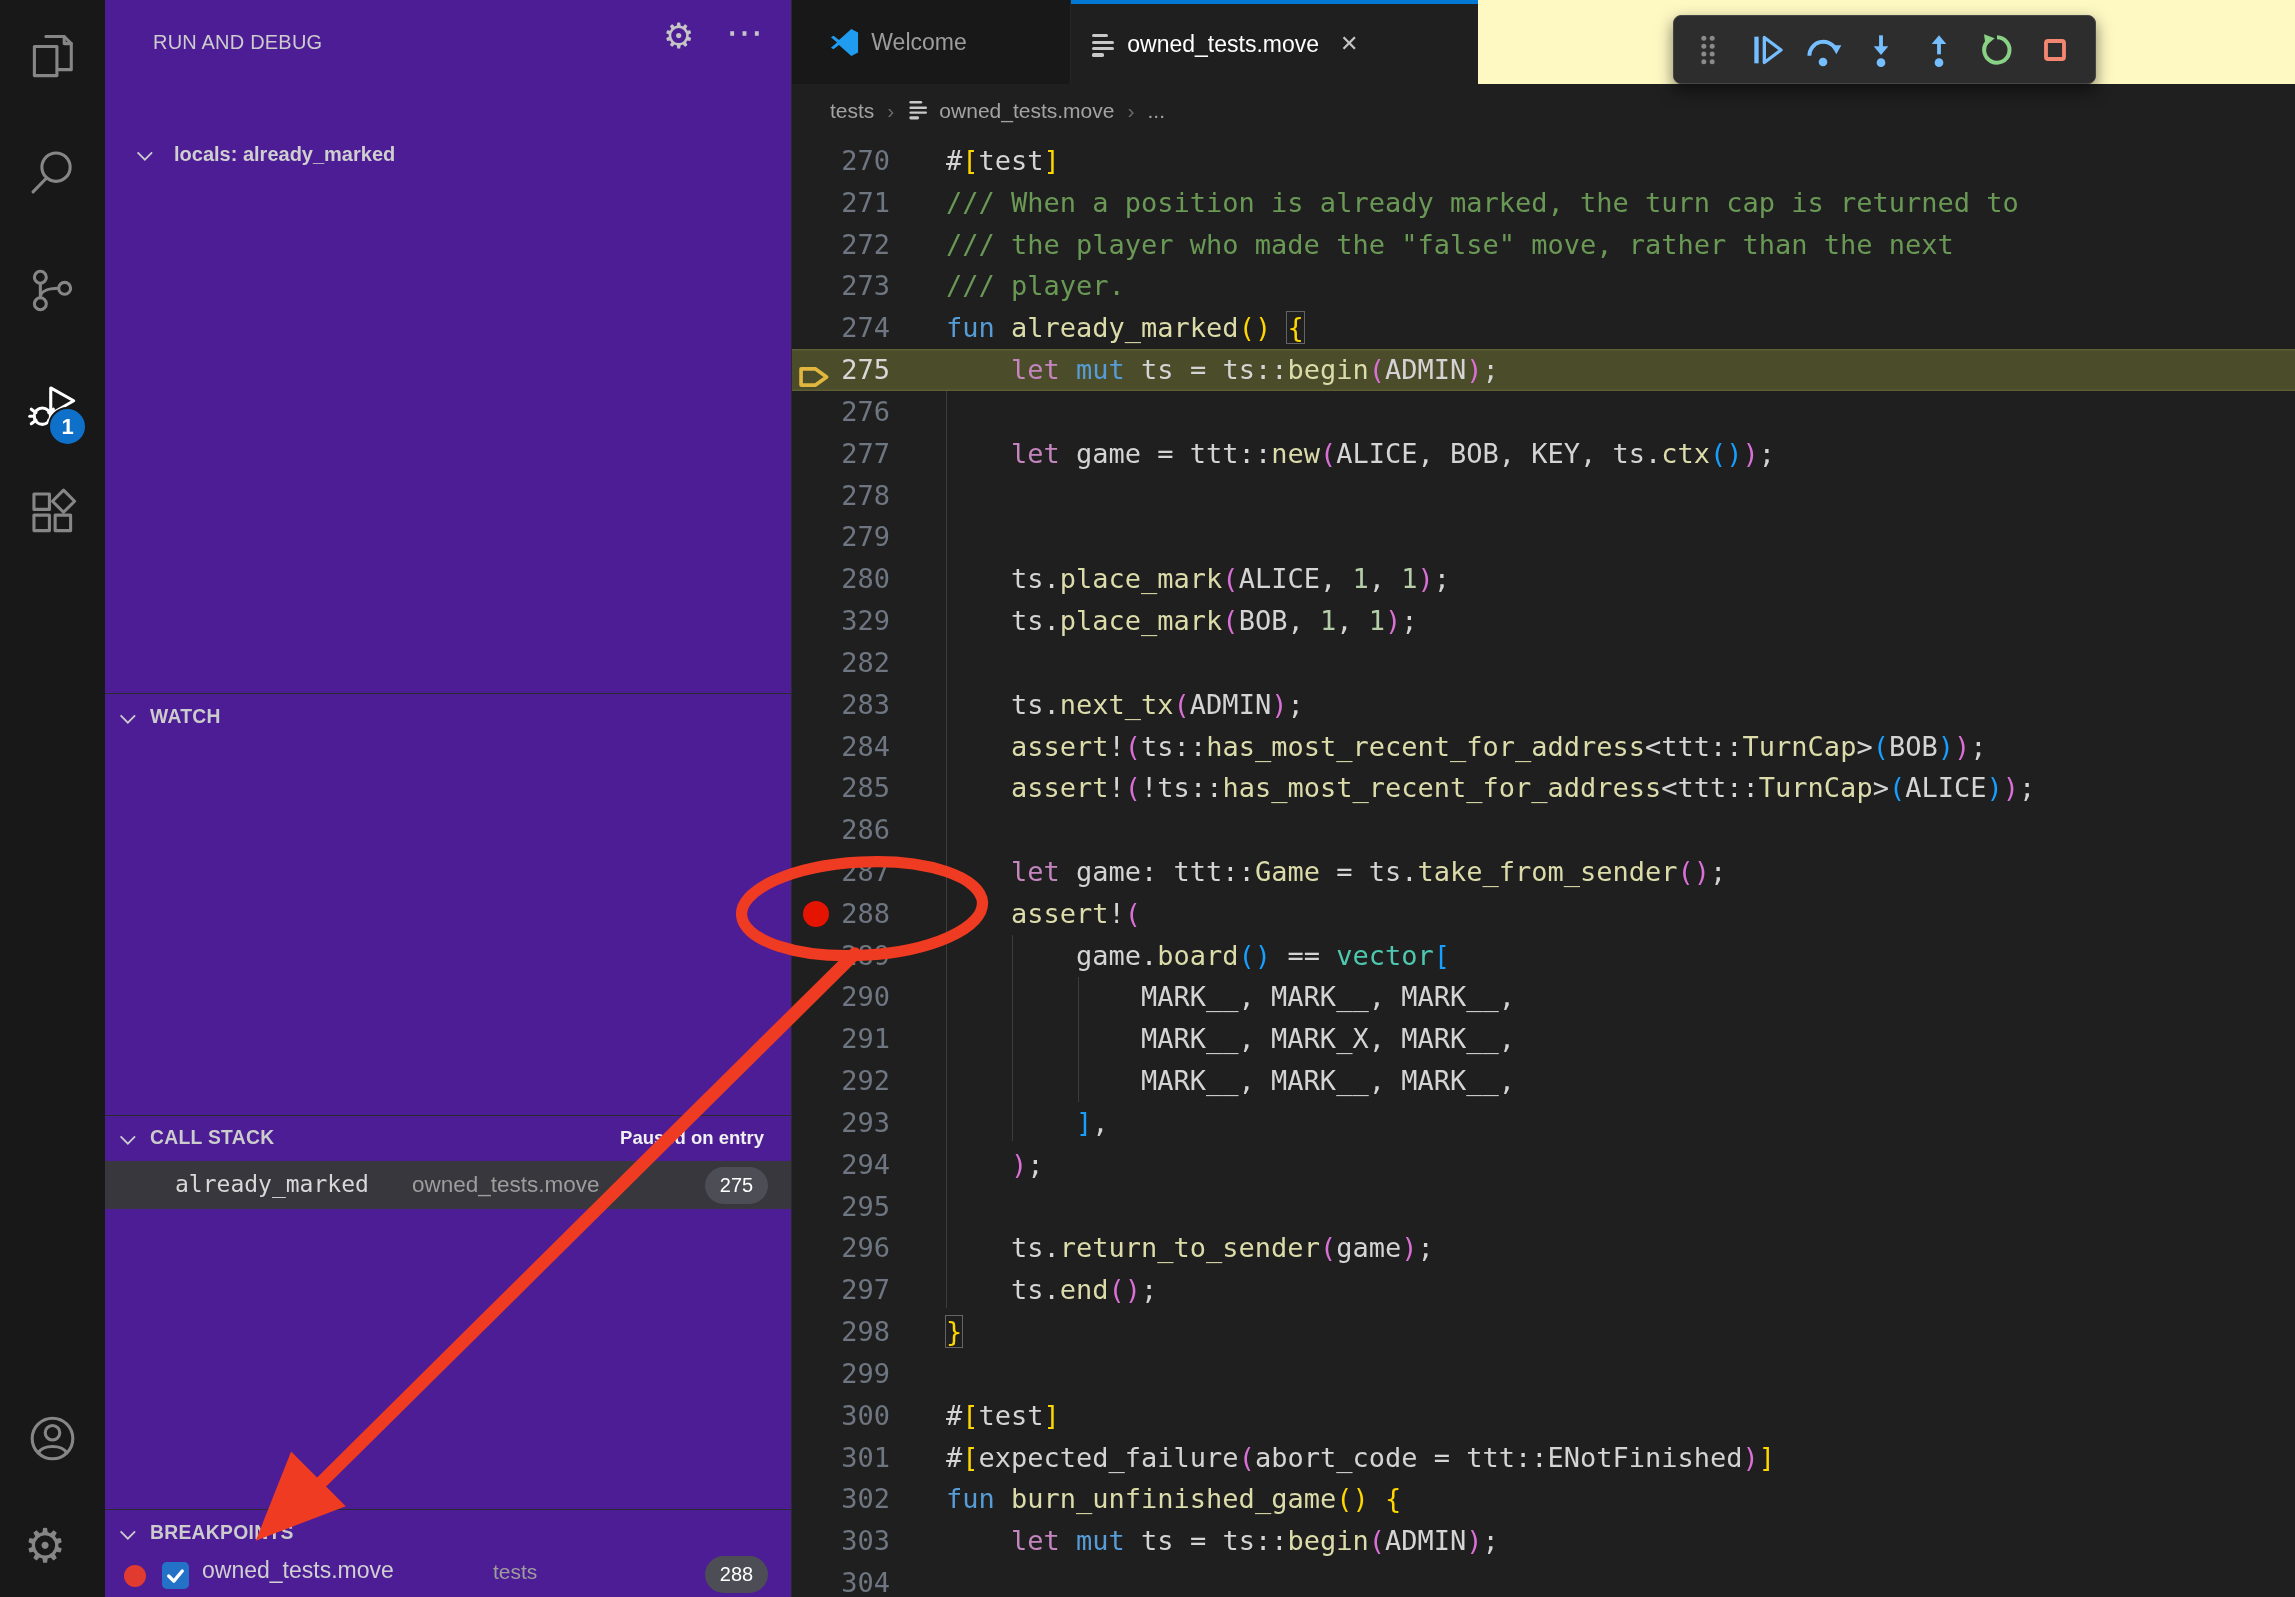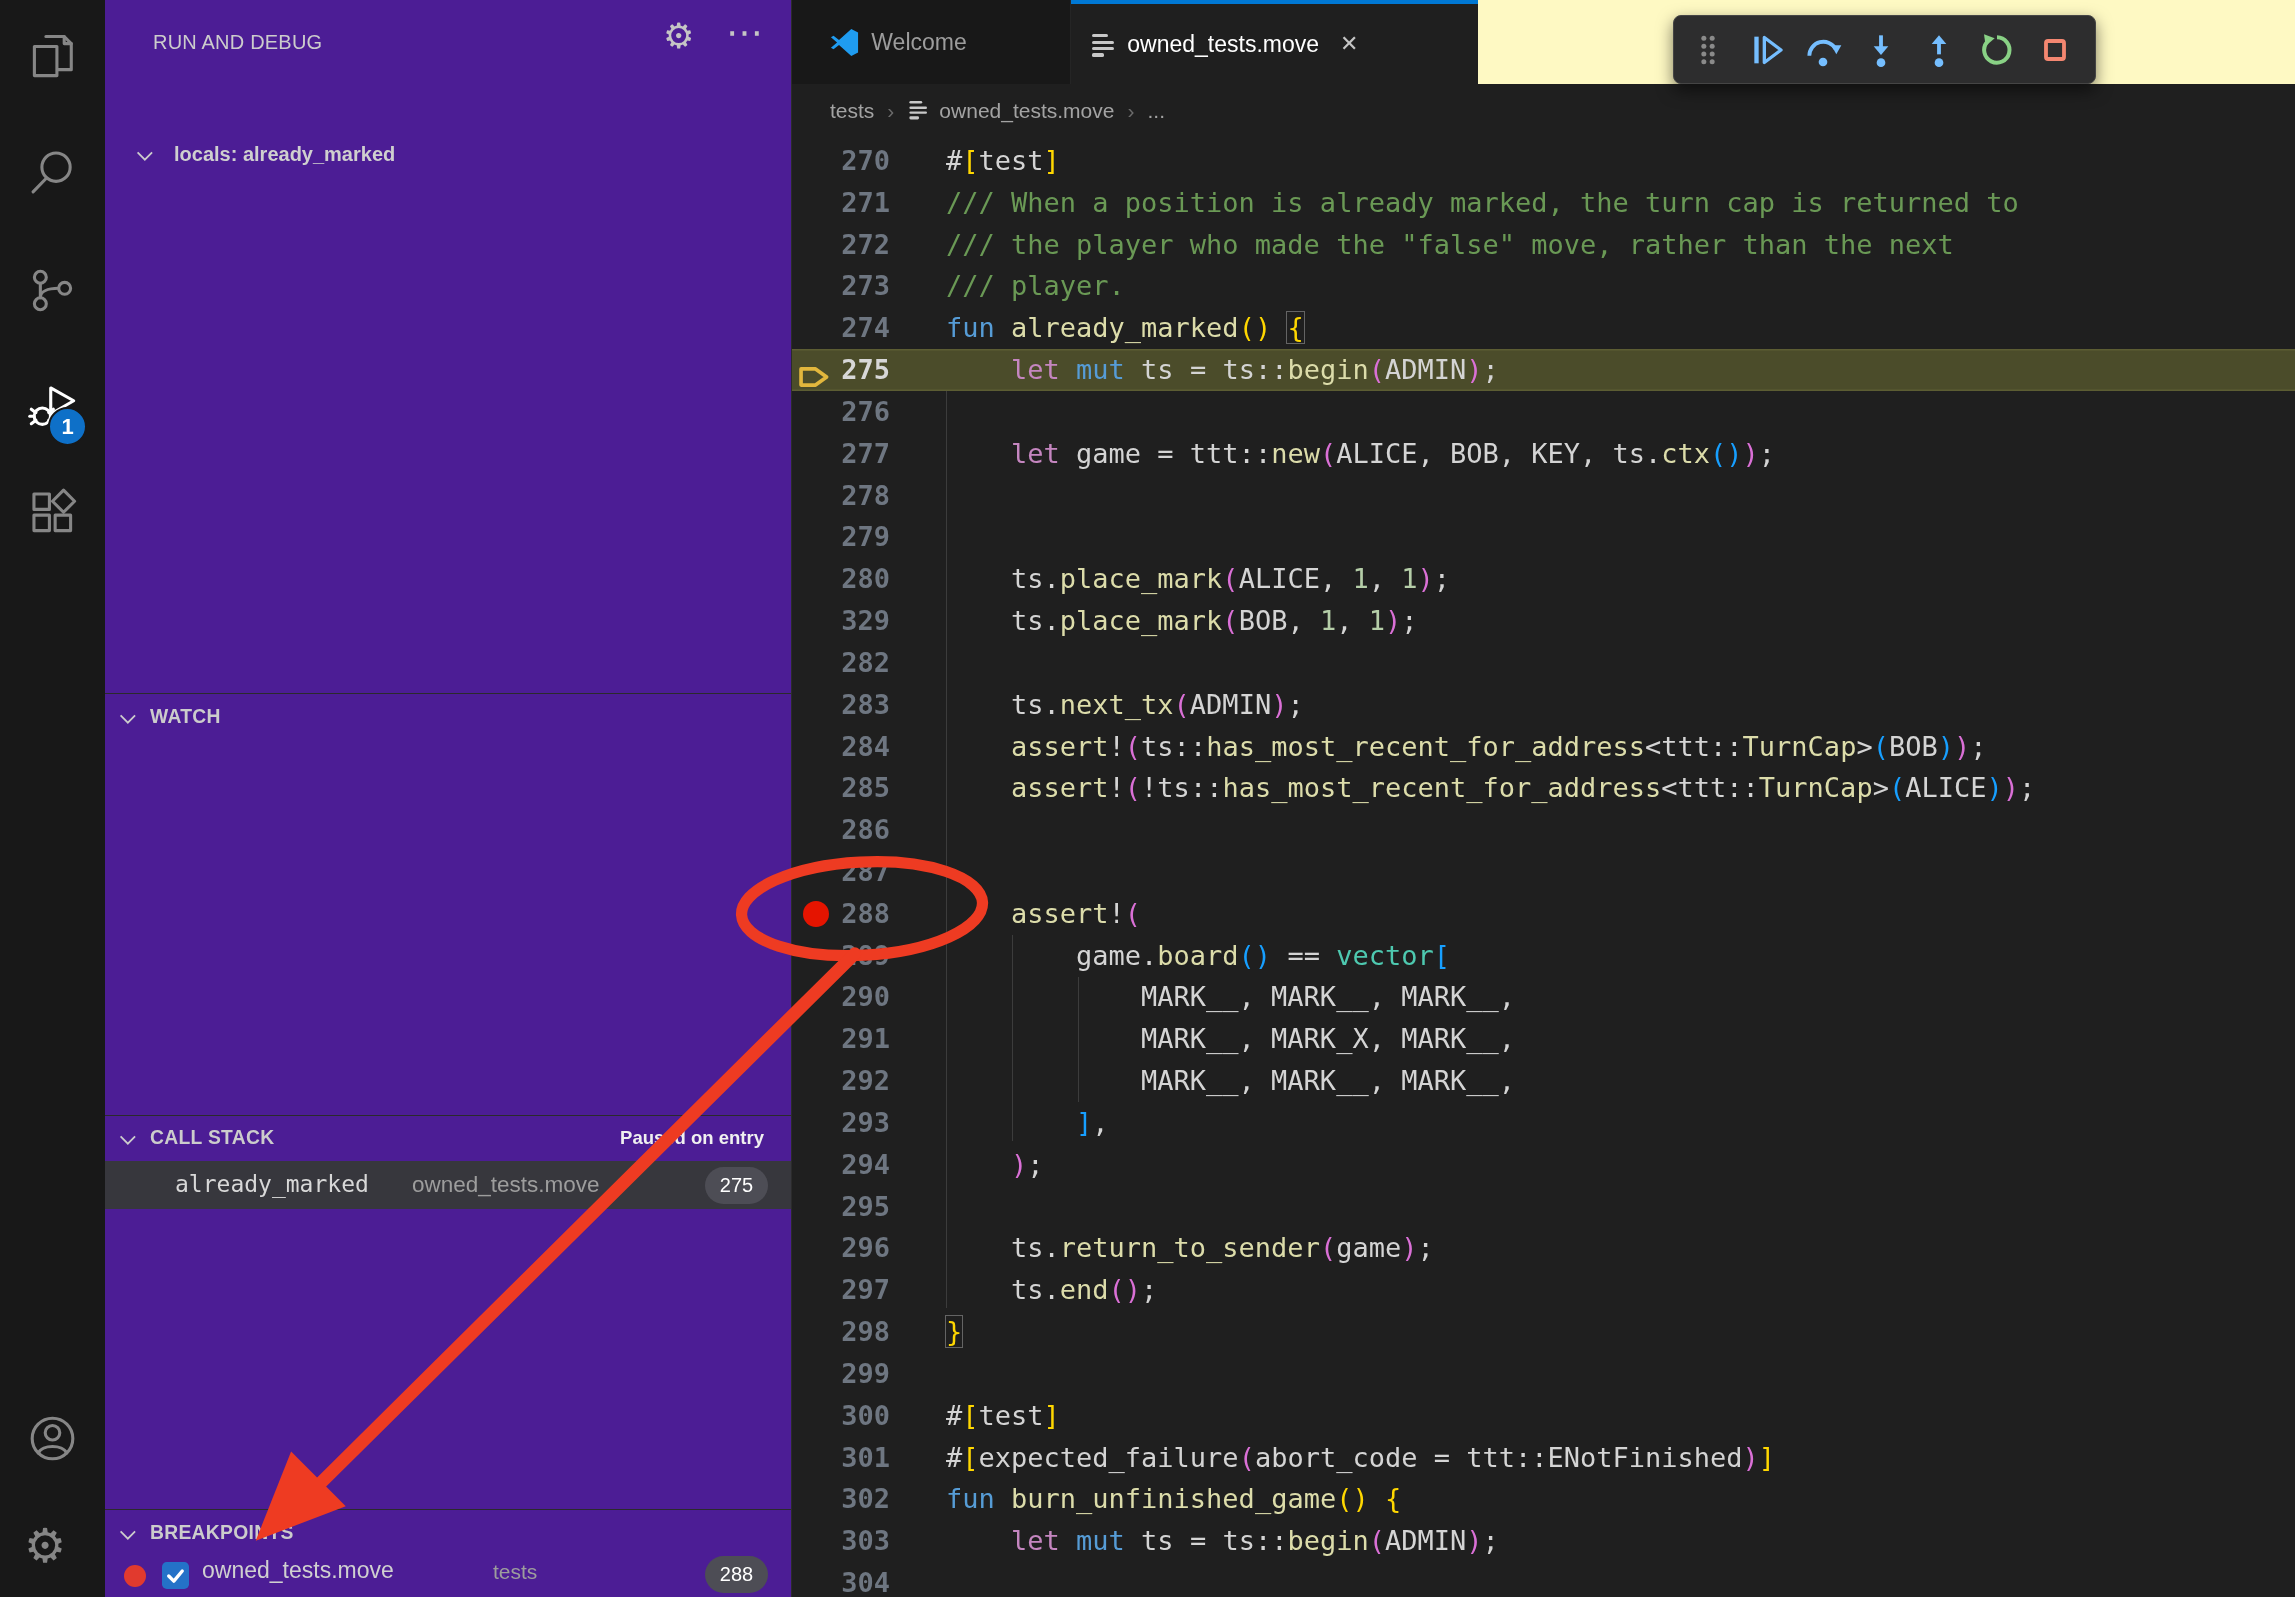--- a/index.html
+++ b/index.html
@@ -70,21 +70,21 @@
 
   #breadcrumb{position:absolute;left:0;top:84px;width:100%;height:53px;background:#1f1f1f;display:flex;align-items:center;}
   .crumb{font-size:21px;color:#a3a3a3;white-space:nowrap;}
   .crumb-sep{font-size:21px;color:#6b6b6b;margin:0 13px;}
 
   #code-region{position:absolute;left:0;top:137px;width:100%;height:1461px;background:#1f1f1f;overflow:hidden;}
   .iguide{position:absolute;width:0.8px;background:#3c3c3c;}
   #code-lines{position:absolute;left:0;top:3.2px;width:100%;}
   .line{position:absolute;left:0;width:100%;height:42px;font-family:"DejaVu Sans Mono",monospace;font-size:27px;line-height:42px;}
   .line.cur{background:#4b4c2a;box-shadow:inset 0 1.6px 0 #5c5d33,inset 0 -1.6px 0 #5c5d33;}
-  .num{position:absolute;left:0;width:98px;text-align:right;color:#6e7681;font-weight:bold;}
+  .num{position:absolute;left:0;width:98px;text-align:right;color:#6e7681;}
   .line.cur .num{color:#d7d7d7;}
   .ltext{position:absolute;left:154px;white-space:pre;}
   .bp-dot{position:absolute;left:10.5px;top:8px;width:26px;height:26px;border-radius:50%;background:#e51400;}
   .exec{position:absolute;left:6.4px;top:9.7px;}
   .pl{color:#d4d4d4}.cm{color:#6A9955}.kwb{color:#569CD6}.kwm{color:#C586C0}
   .fn{color:#DCDCAA}.ty{color:#4EC9B0}.num-lit{color:#B5CEA8}
   .b1{color:#FFD700}.b2{color:#DA70D6}.b3{color:#179FFF}
   .match{outline:1.6px solid #646464;outline-offset:-0.8px;}
 
   
@@ -311,20 +311,21 @@
         <div class="line" style="top: 627px;">
           <span class="num">285</span>
           <span class="ltext"><span class="pl">    </span><span class="fn">assert</span><span class="pl">!</span><span class="b2">(</span><span class="pl">!ts::</span><span class="fn">has_most_recent_for_address</span><span class="pl">&lt;ttt::</span><span class="fn">TurnCap</span><span class="pl">&gt;</span><span class="b3">(</span><span class="pl">ALICE</span><span class="b3">)</span><span class="b2">)</span><span class="pl">;</span></span>
         </div>
         <div class="line" style="top: 669px;">
           <span class="num">286</span>
           <span class="ltext"></span>
         </div>
         <div class="line" style="top: 711px;">
           <span class="num">287</span>
+          <span class="ltext"><span class="pl">    </span><span class="kwm">let</span><span class="pl"> game: ttt::</span><span class="fn">Game</span><span class="pl"> = ts.</span><span class="fn">take_from_sender</span><span class="b2">()</span><span class="pl">;</span></span>
         </div>
         <div class="line" style="top: 753px;">
           <span class="bp-dot"></span>
           <span class="num">288</span>
           <span class="ltext"><span class="pl">    </span><span class="fn">assert</span><span class="pl">!</span><span class="b2">(</span></span>
         </div>
         <div class="line" style="top: 795px;">
           <span class="num">289</span>
           <span class="ltext"><span class="pl">        game.</span><span class="fn">board</span><span class="b3">()</span><span class="pl"> == </span><span class="ty">vector</span><span class="b3">[</span></span>
         </div>

